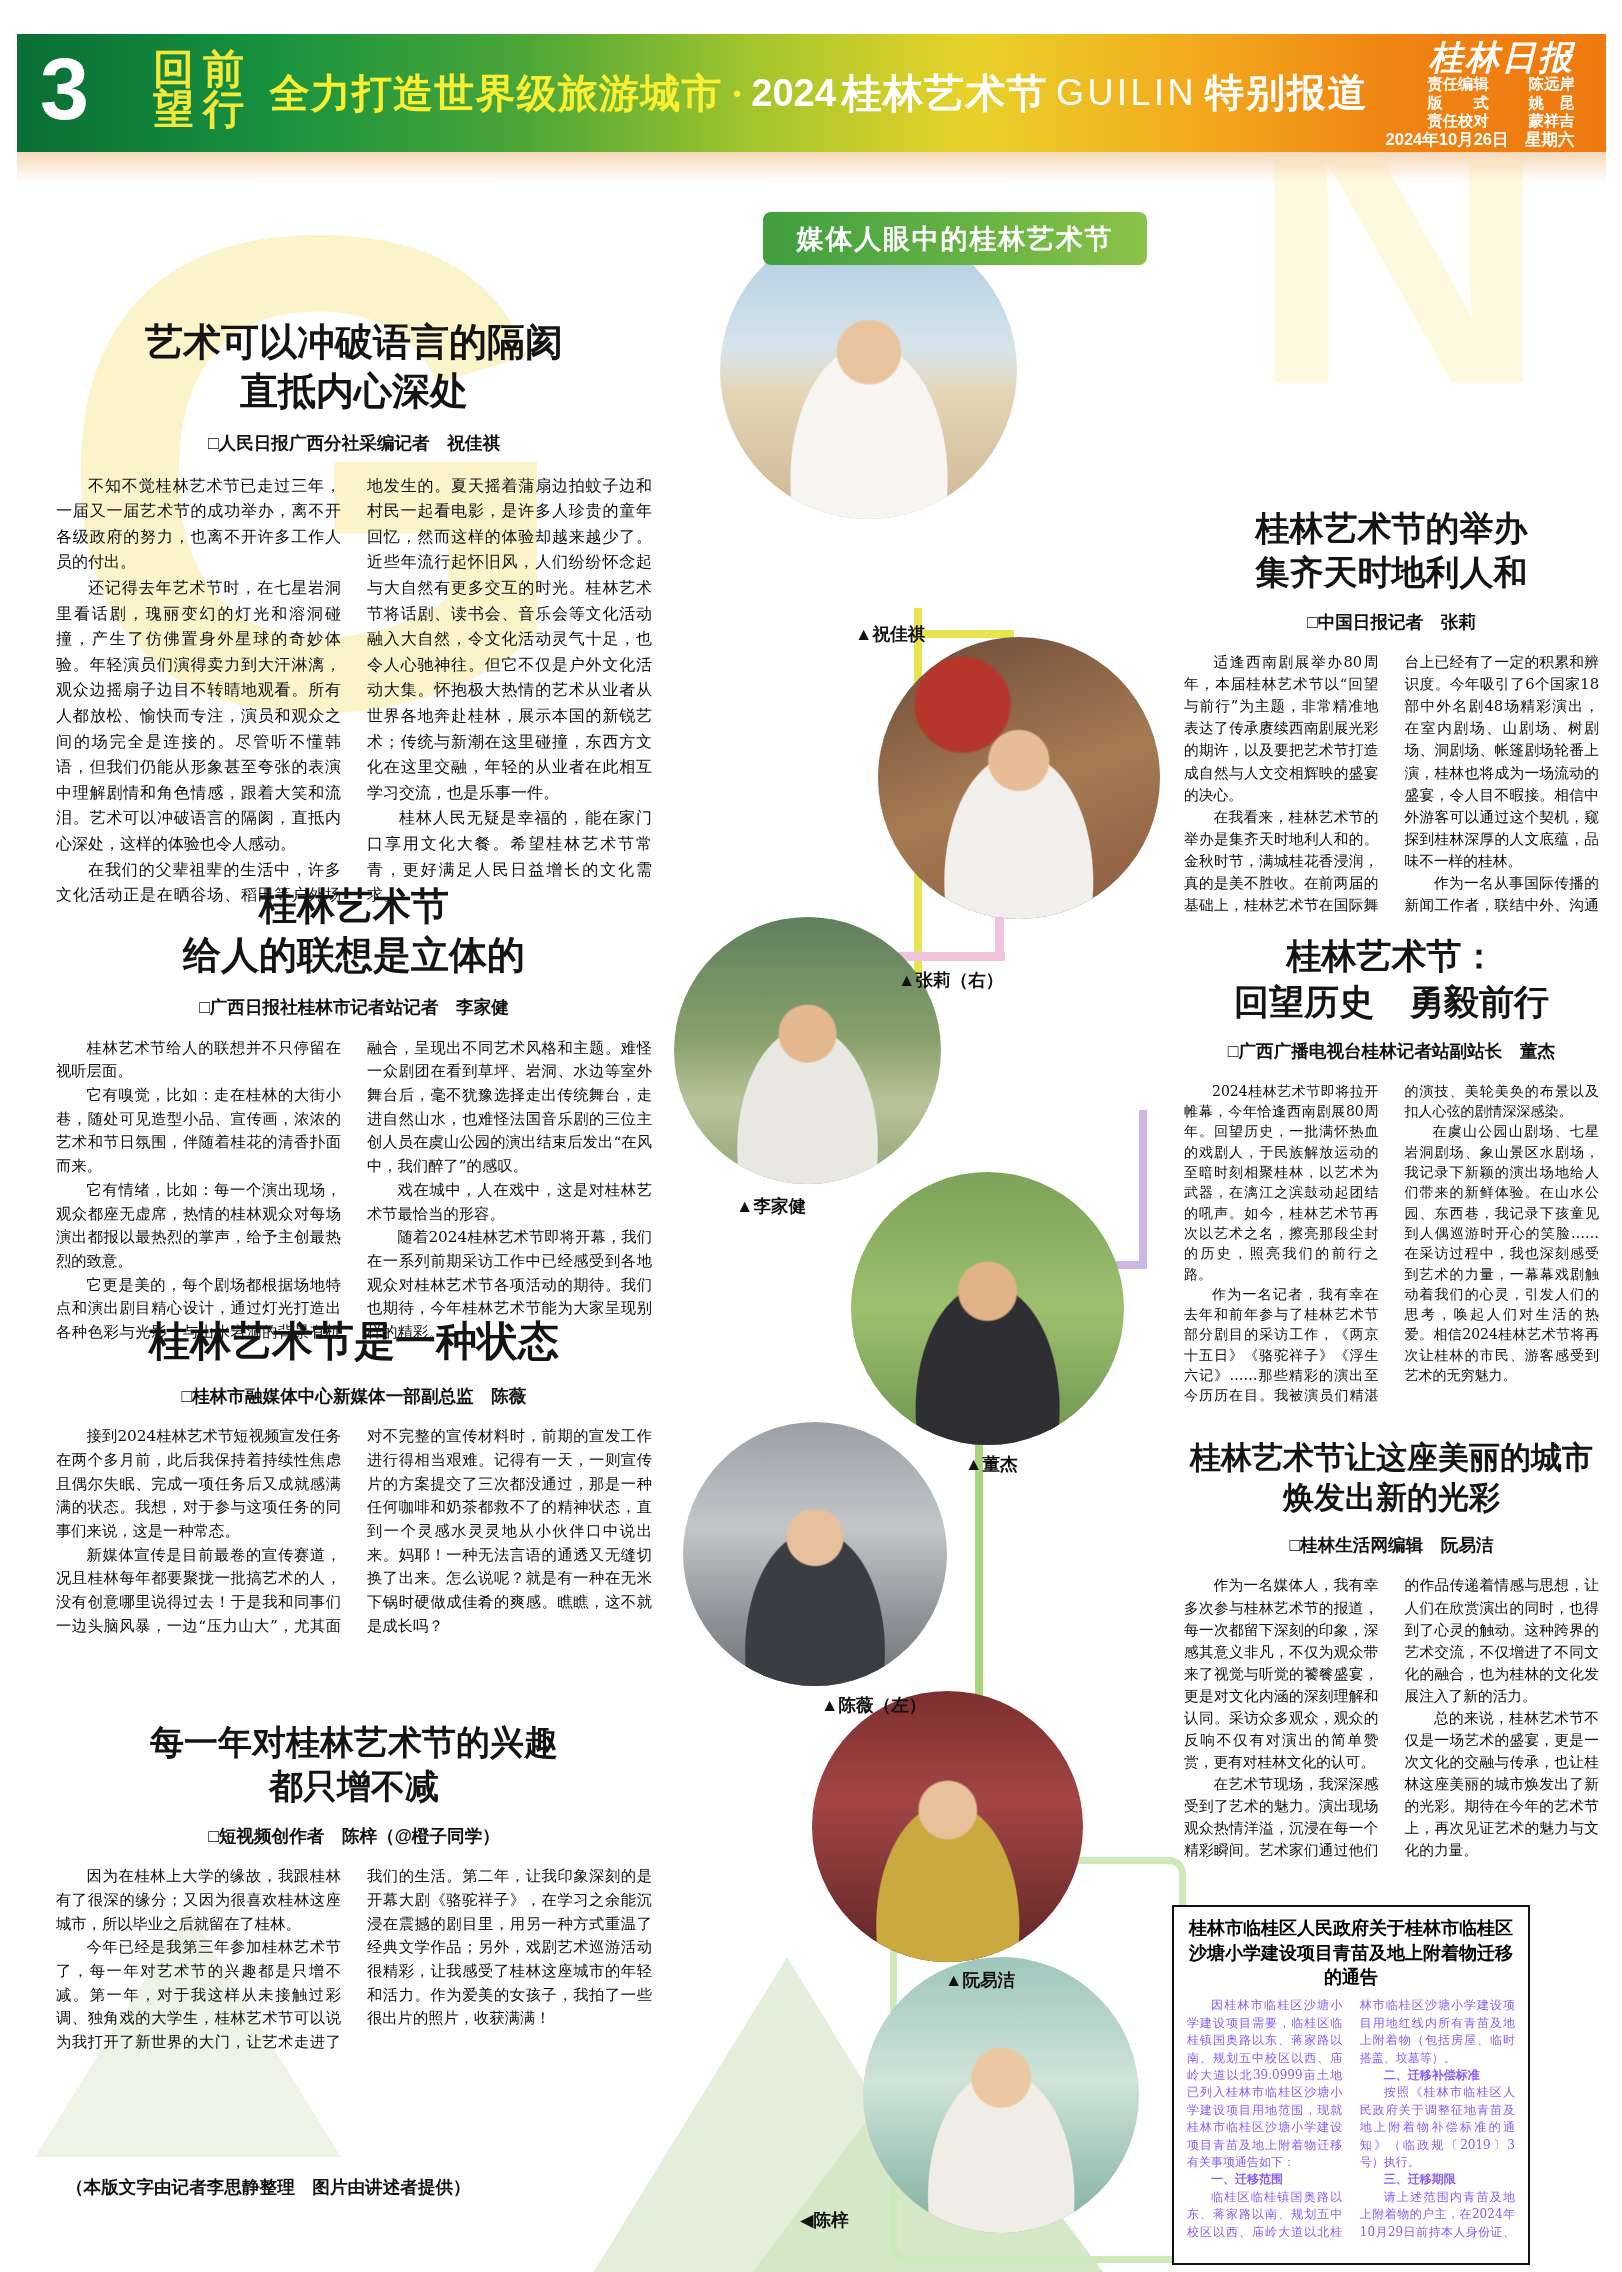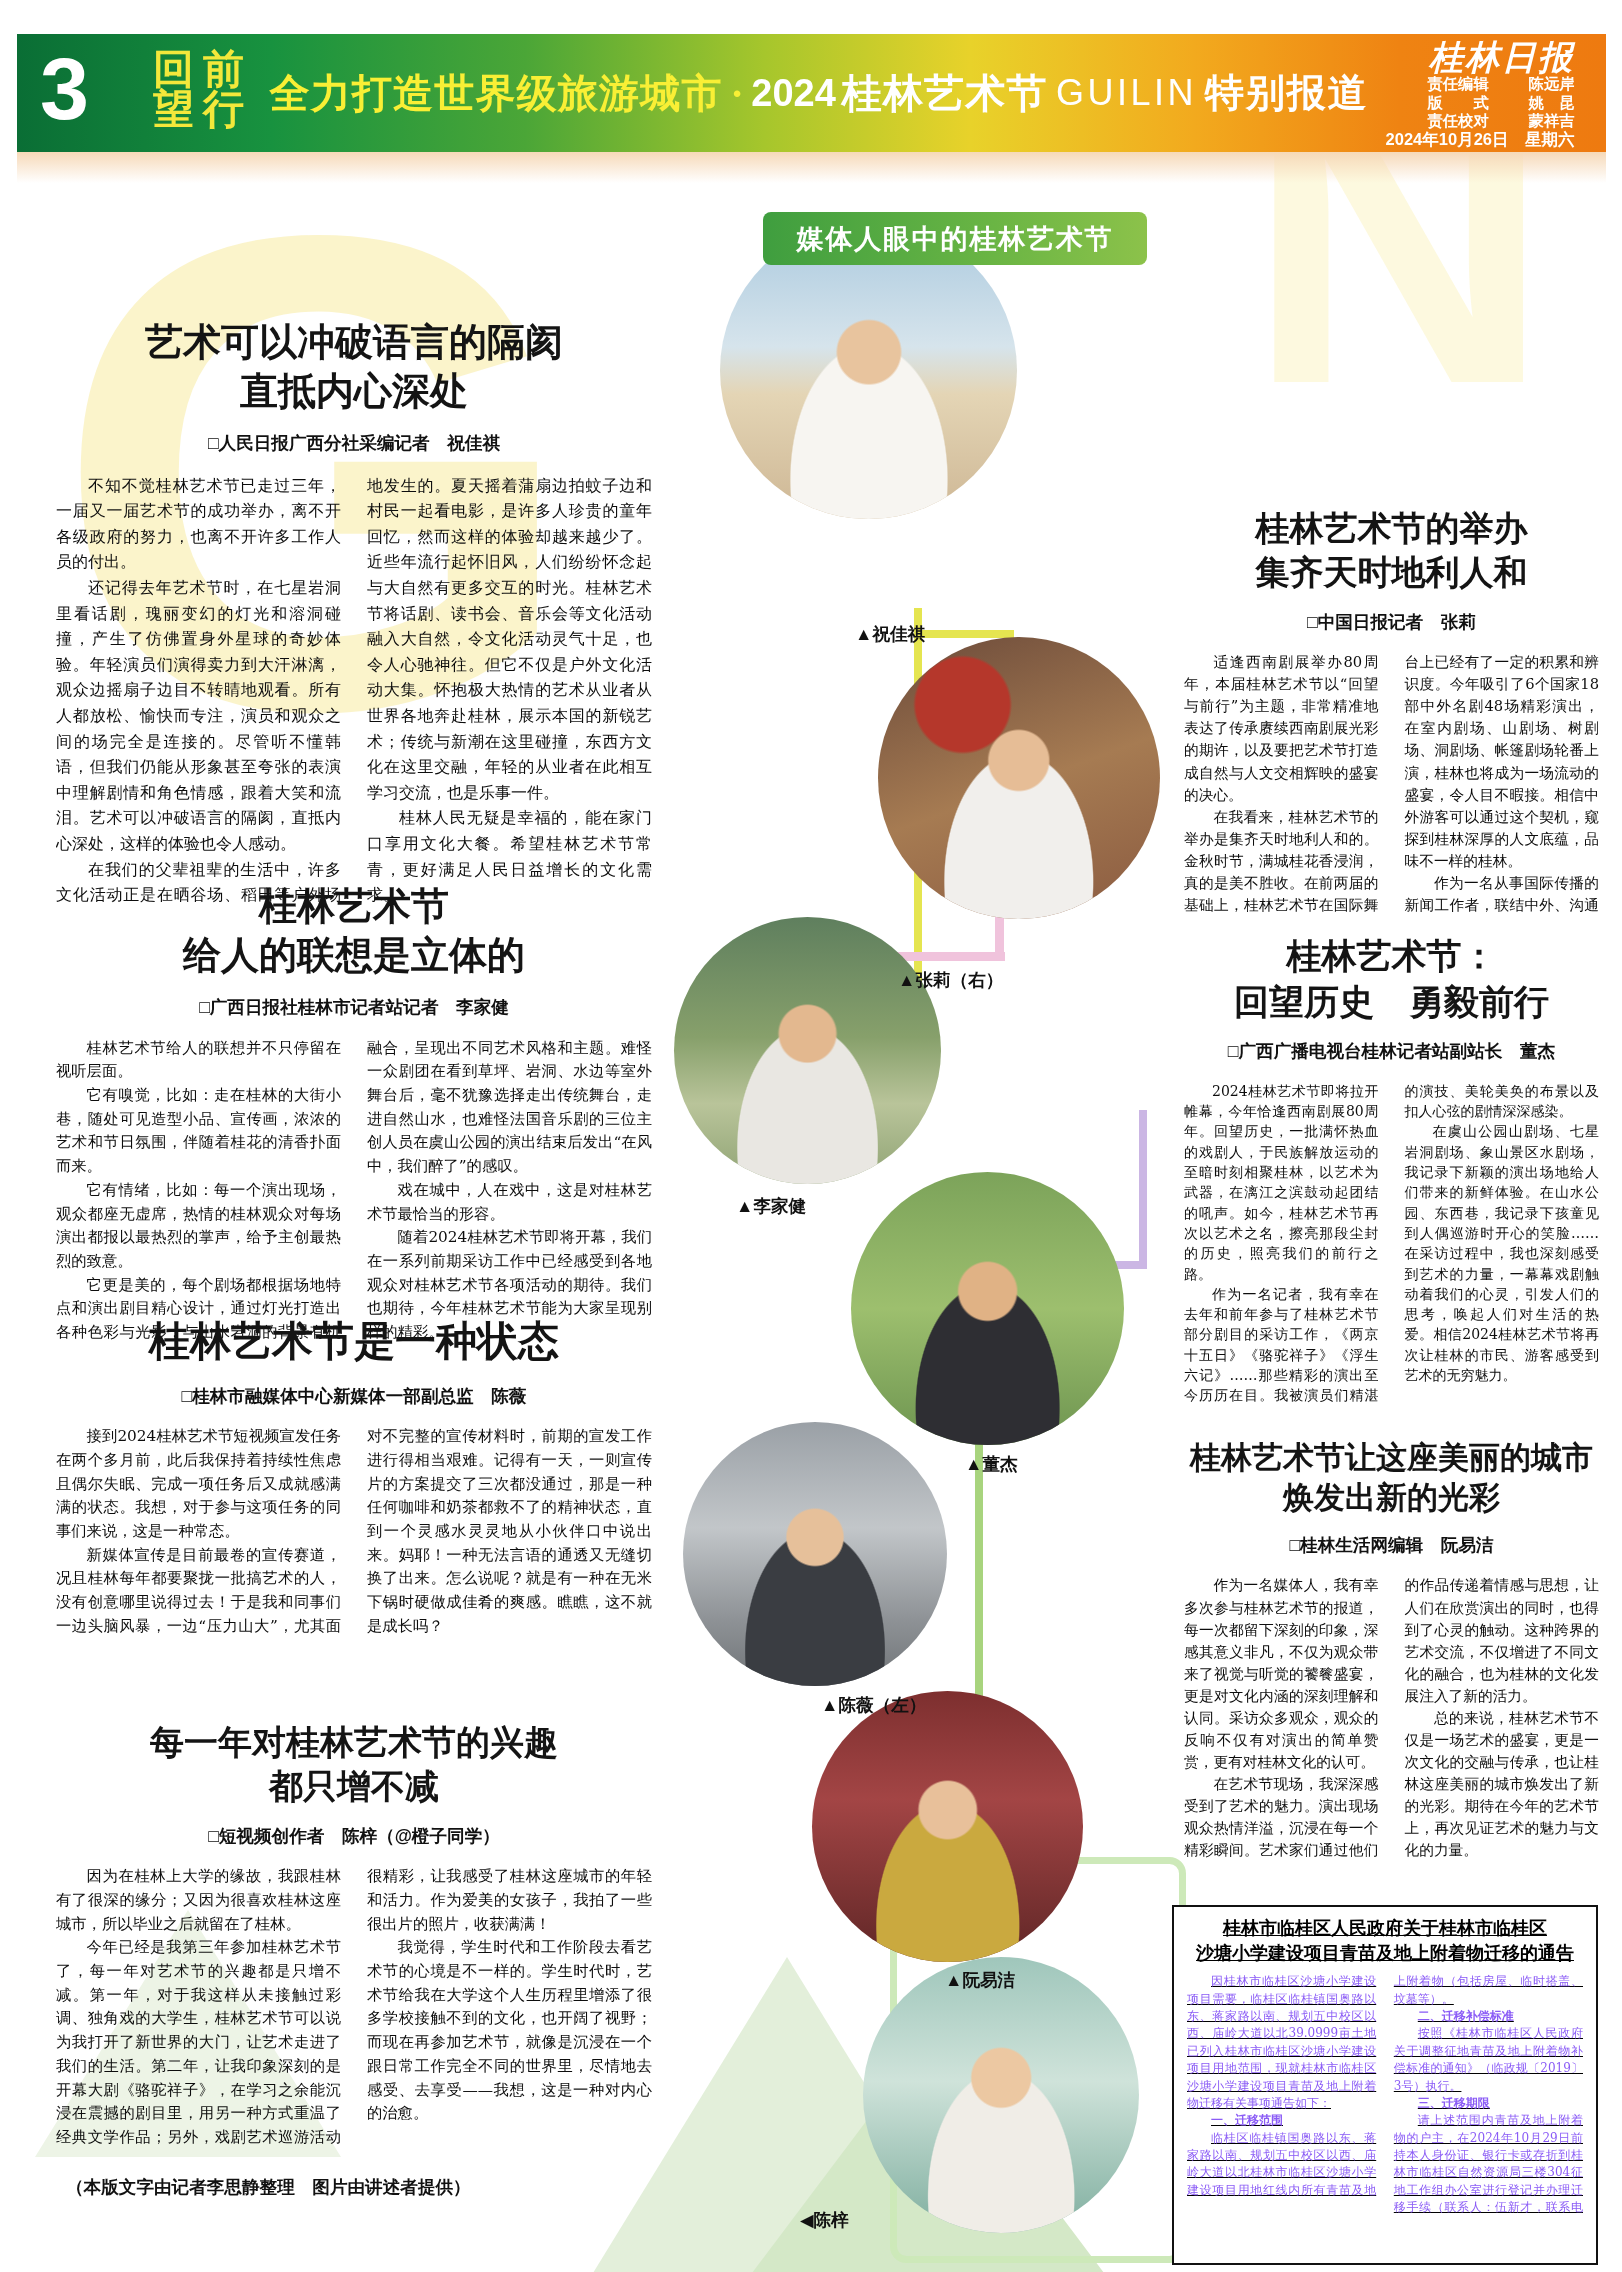--- a/index.html
+++ b/index.html
@@ -83,22 +83,22 @@
       background:linear-gradient(180deg,#7ca35a 0%,#9dbf6e 50%,#6d9450 100%);}
   .p5{left:683px;top:1422px;width:264px;height:264px;--skin:#e6c09a;--shirt:#3a3d42;
       background:linear-gradient(180deg,#9aa0a6 0%,#c2c6c9 40%,#8e9296 75%,#6f7376 100%);}
   .p6{left:812px;top:1691px;width:271px;height:271px;--skin:#e8c09a;--shirt:#caa93f;
       background:linear-gradient(180deg,#7d2f2f 0%,#a34545 40%,#5f2626 100%);}
   .p7{left:863px;top:1957px;width:276px;height:276px;--skin:#ecc8a2;--shirt:#f0ede7;
       background:linear-gradient(180deg,#9fc6bb 0%,#cfe3da 45%,#7fae9f 100%);}
   .caption{position:absolute;z-index:4;font-family:"Liberation Sans","DejaVu Sans",sans-serif;
     font-weight:bold;font-size:17.6px;color:#111;}
   
-  .notice{position:absolute;left:1172px;top:1905px;width:426px;height:360px;z-index:3;
-    border:2.4px solid #111;background:#fff;box-sizing:border-box;padding:9.4px 13px;text-decoration:underline;}
+  .notice{position:absolute;left:1172px;top:1905px;width:358px;height:360px;z-index:3;
+    border:2.4px solid #111;background:#fff;box-sizing:border-box;padding:9.4px 13px;}
   .notice-title{margin:0;font-weight:bold;text-align:center;font-size:18px;line-height:1.35;color:#000;}
   .notice-body{margin-top:8.2px;column-count:2;column-gap:17.6px;font-size:12px;line-height:1.45;
     text-align:justify;color:#8b5cf6;overflow:hidden;height:259px;}
   .notice-body p{margin:0;text-indent:2em;}
   .notice-body p.bold{font-weight:bold;}
   .footer-note{position:absolute;left:66px;top:2175px;z-index:3;
     font-family:"Liberation Sans","DejaVu Sans",sans-serif;font-weight:bold;font-size:17.6px;color:#111;}
 </style>
 </head>
 <body>
@@ -199,21 +199,20 @@
 
   <section class="article" style="left:56px;top:1720px;width:596px;">
     <h2 class="a-title" style="font-size:34px;">
       <span>每一年对桂林艺术节的兴趣</span><br>
       <span>都只增不减</span>
     </h2>
     <div class="a-byline">□短视频创作者　陈梓（@橙子同学）</div>
     <div class="a-body f26" style="height:293px;">
         <p>因为在桂林上大学的缘故，我跟桂林有了很深的缘分；又因为很喜欢桂林这座城市，所以毕业之后就留在了桂林。</p>
         <p>今年已经是我第三年参加桂林艺术节了，每一年对艺术节的兴趣都是只增不减。第一年，对于我这样从未接触过彩调、独角戏的大学生，桂林艺术节可以说为我打开了新世界的大门，让艺术走进了我们的生活。第二年，让我印象深刻的是开幕大剧《骆驼祥子》，在学习之余能沉浸在震撼的剧目里，用另一种方式重温了经典文学作品；另外，戏剧艺术巡游活动很精彩，让我感受了桂林这座城市的年轻和活力。作为爱美的女孩子，我拍了一些很出片的照片，收获满满！</p>
-        <p>我觉得，学生时代和工作阶段去看艺术节的心境是不一样的。学生时代时，艺术节给我在大学这个人生历程里增添了很多学校接触不到的文化，也开阔了视野；而现在再参加艺术节，就像是沉浸在一个跟日常工作完全不同的世界里，尽情地去感受、去享受——我想，这是一种对内心的治愈。</p>
       </div>
   </section>
 
   <div class="footer-note">（本版文字由记者李思静整理　图片由讲述者提供）</div>
 
   <section class="article" style="left:1184px;top:506px;width:415px;">
     <h2 class="a-title" style="font-size:34px;">
       <span>桂林艺术节的举办</span><br>
       <span>集齐天时地利人和</span>
     </h2>

